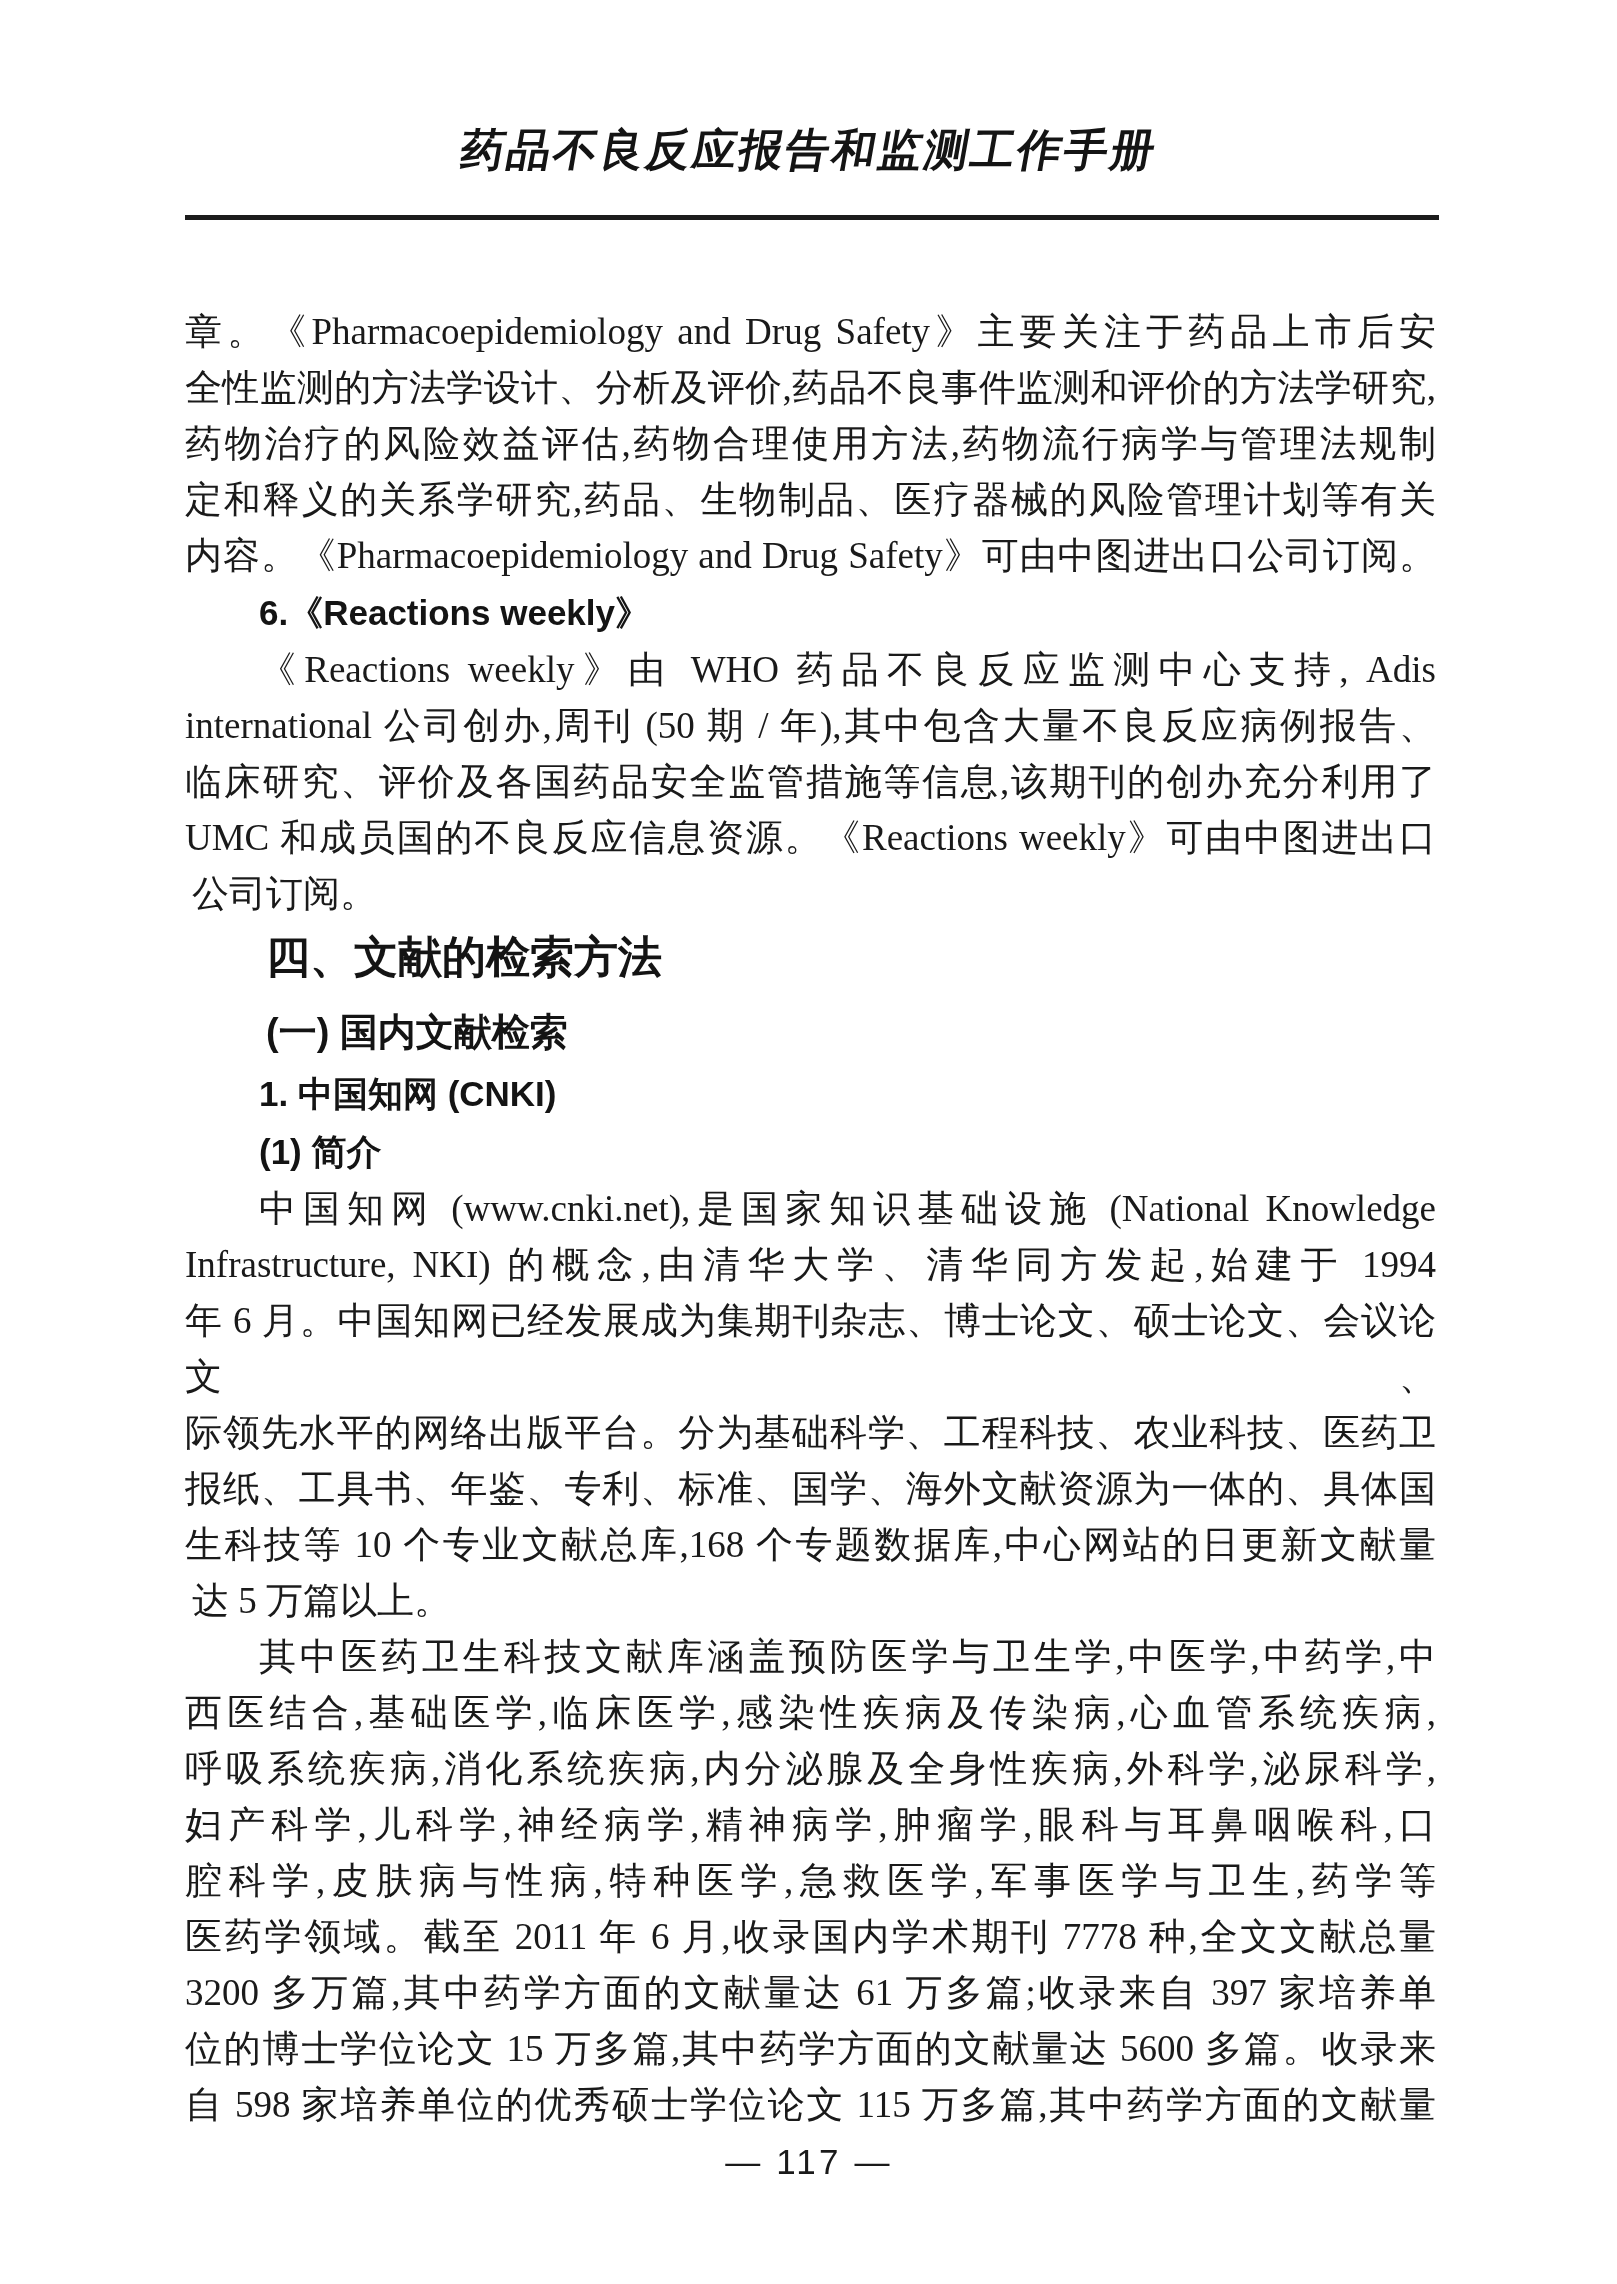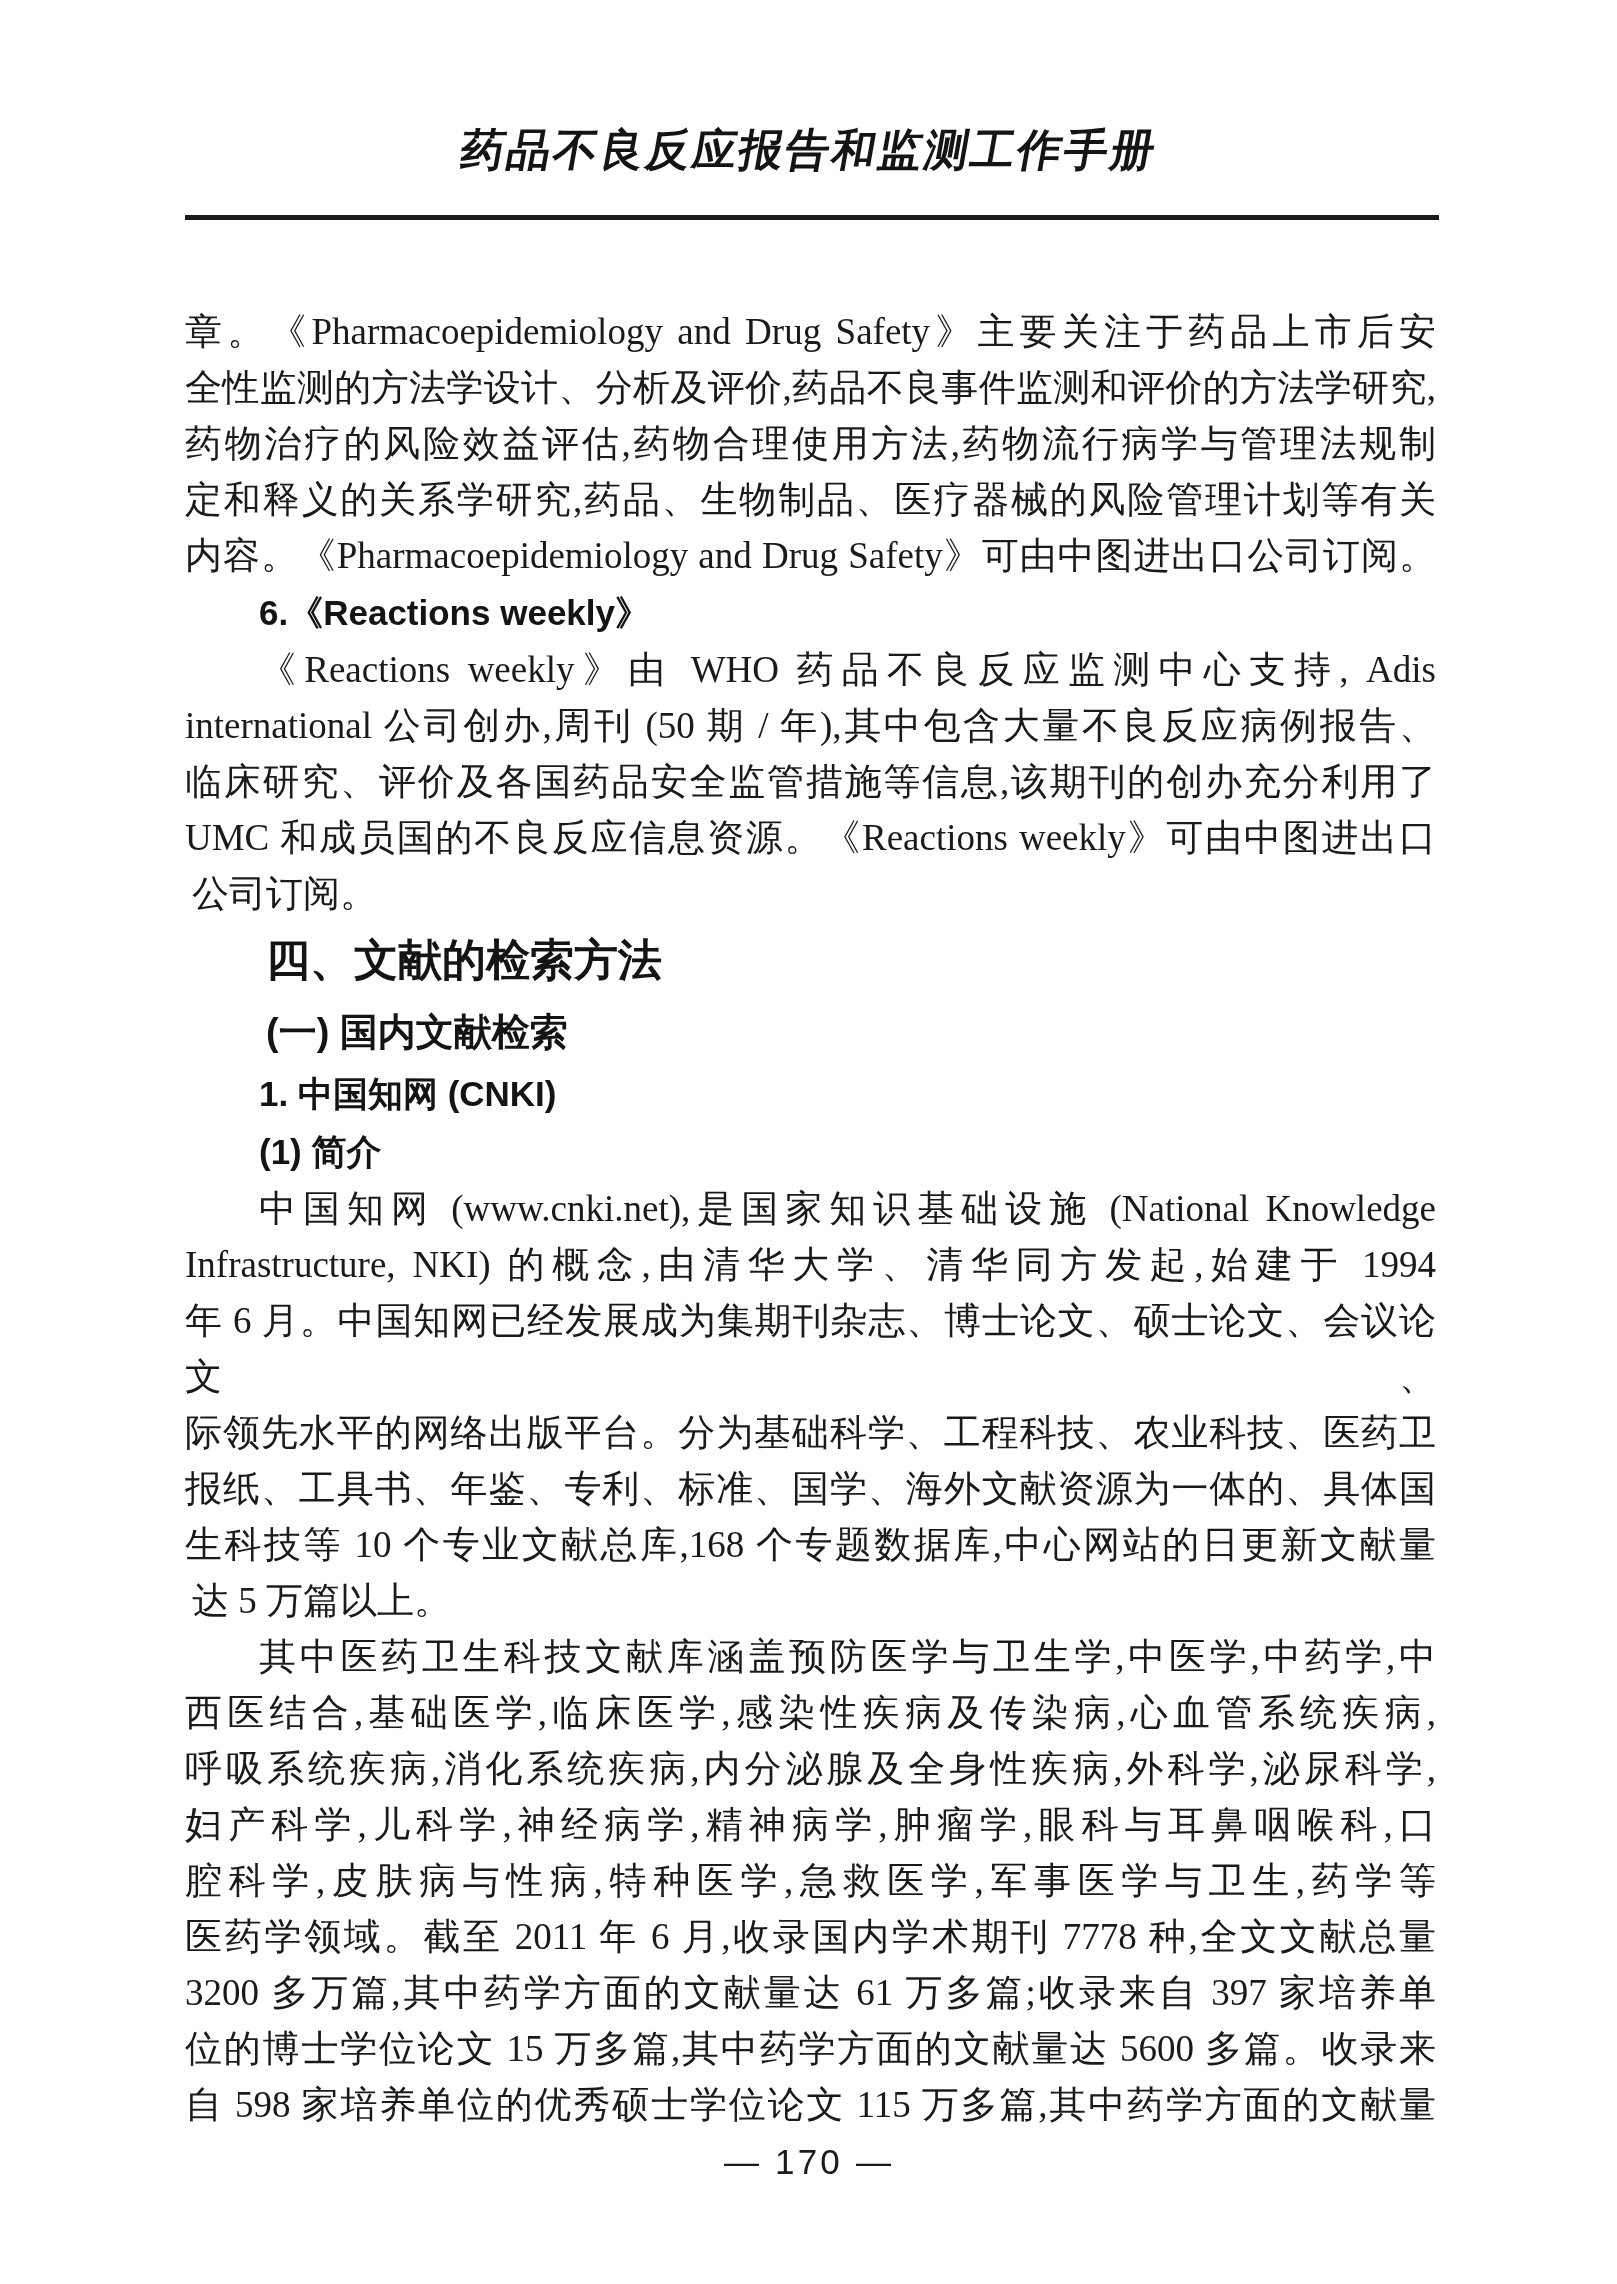--- a/index.html
+++ b/index.html
@@ -49,21 +49,21 @@
   .ln.last  { text-align:left; text-align-last:left;margin-left:7px; }
   .h-entry {
     font-family:"Liberation Sans","DejaVu Sans",sans-serif;
     font-weight:700;
     font-size:35px;
     line-height:58px;
     padding-left:74px;
     color:#141414;
   }
   .h-major {
-    font-family:Liberation Serif, serif;
+    font-family:Liberation Mono, monospace;
     font-weight:700;
     font-size:44px;
     line-height:77px;
     padding-left:81px;
     color:#141414;
   }
   .h-sub {
     font-family:"Liberation Sans","DejaVu Sans",sans-serif;
     font-weight:700;
     font-size:38px;
@@ -117,15 +117,15 @@
       <div class="ln">西医结合,基础医学,临床医学,感染性疾病及传染病,心血管系统疾病,</div>
       <div class="ln">呼吸系统疾病,消化系统疾病,内分泌腺及全身性疾病,外科学,泌尿科学,</div>
       <div class="ln">妇产科学,儿科学,神经病学,精神病学,肿瘤学,眼科与耳鼻咽喉科,口</div>
       <div class="ln">腔科学,皮肤病与性病,特种医学,急救医学,军事医学与卫生,药学等</div>
       <div class="ln">医药学领域。截至 2011 年 6 月,收录国内学术期刊 7778 种,全文文献总量</div>
       <div class="ln">3200 多万篇,其中药学方面的文献量达 61 万多篇;收录来自 397 家培养单</div>
       <div class="ln">位的博士学位论文 15 万多篇,其中药学方面的文献量达 5600 多篇。收录来</div>
       <div class="ln">自 598 家培养单位的优秀硕士学位论文 115 万多篇,其中药学方面的文献量</div>
     </div>
 
-  <div class="footer-page-number">— 170 —</div>
+  <div class="footer-page-number">— 117 —</div>
 </div>
 
 
 </body></html>

